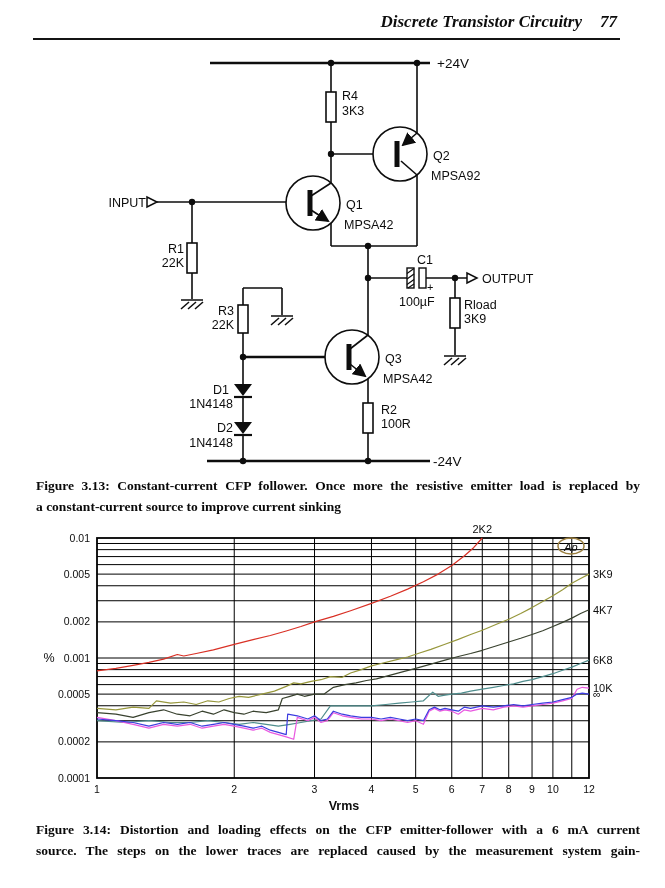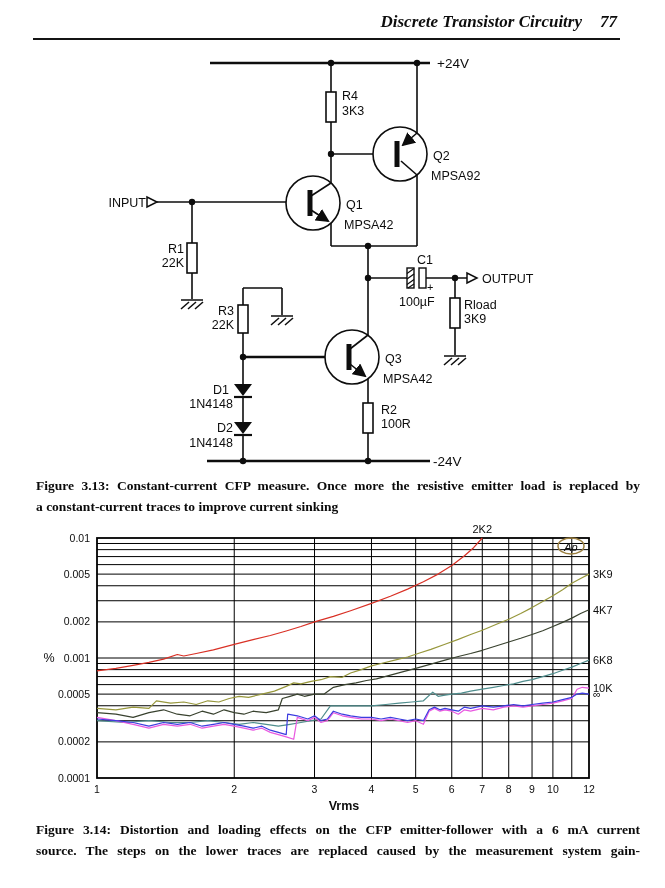--- a/index.html
+++ b/index.html
@@ -179,22 +179,22 @@
       <text x="381" y="414">R2</text>
       <text x="381" y="428">100R</text>
       <text x="229" y="394" text-anchor="end">D1</text>
       <text x="233" y="408" text-anchor="end">1N4148</text>
       <text x="233" y="432" text-anchor="end">D2</text>
       <text x="233" y="447" text-anchor="end">1N4148</text>
     </g>
   </svg>
 
   <div class="caption cap313">
-    <div class="jline">Figure 3.13: Constant-current CFP measure. Once more the resistive emitter load is replaced by</div>
-    <div class="lline">a constant-current traces to improve current sinking</div>
+    <div class="jline">Figure 3.13: Constant-current CFP follower. Once more the resistive emitter load is replaced by</div>
+    <div class="lline">a constant-current source to improve current sinking</div>
   </div>
 
   <svg style="top:520px" width="665" height="300" viewBox="0 520 665 300">
     <g id="chart-grid">
         <line x1="97" x2="589" y1="741.8764005203222" y2="741.8764005203222" stroke="#000" stroke-width="1"></line>
         <line x1="97" x2="589" y1="720.7454494336405" y2="720.7454494336405" stroke="#000" stroke-width="1"></line>
         <line x1="97" x2="589" y1="705.7528010406445" y2="705.7528010406445" stroke="#000" stroke-width="1"></line>
         <line x1="97" x2="589" y1="694.1235994796778" y2="694.1235994796778" stroke="#000" stroke-width="1"></line>
         <line x1="97" x2="589" y1="684.6218499539627" y2="684.6218499539627" stroke="#000" stroke-width="1"></line>
         <line x1="97" x2="589" y1="676.5882351982892" y2="676.5882351982892" stroke="#000" stroke-width="1"></line>

